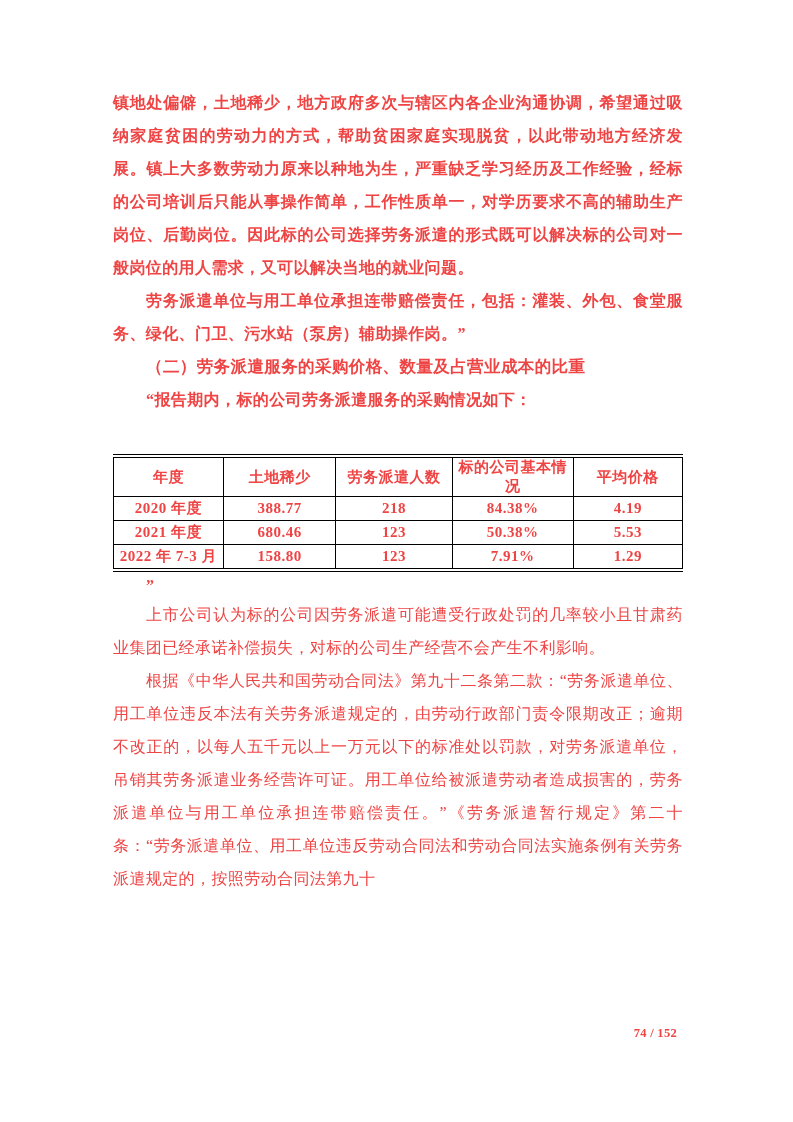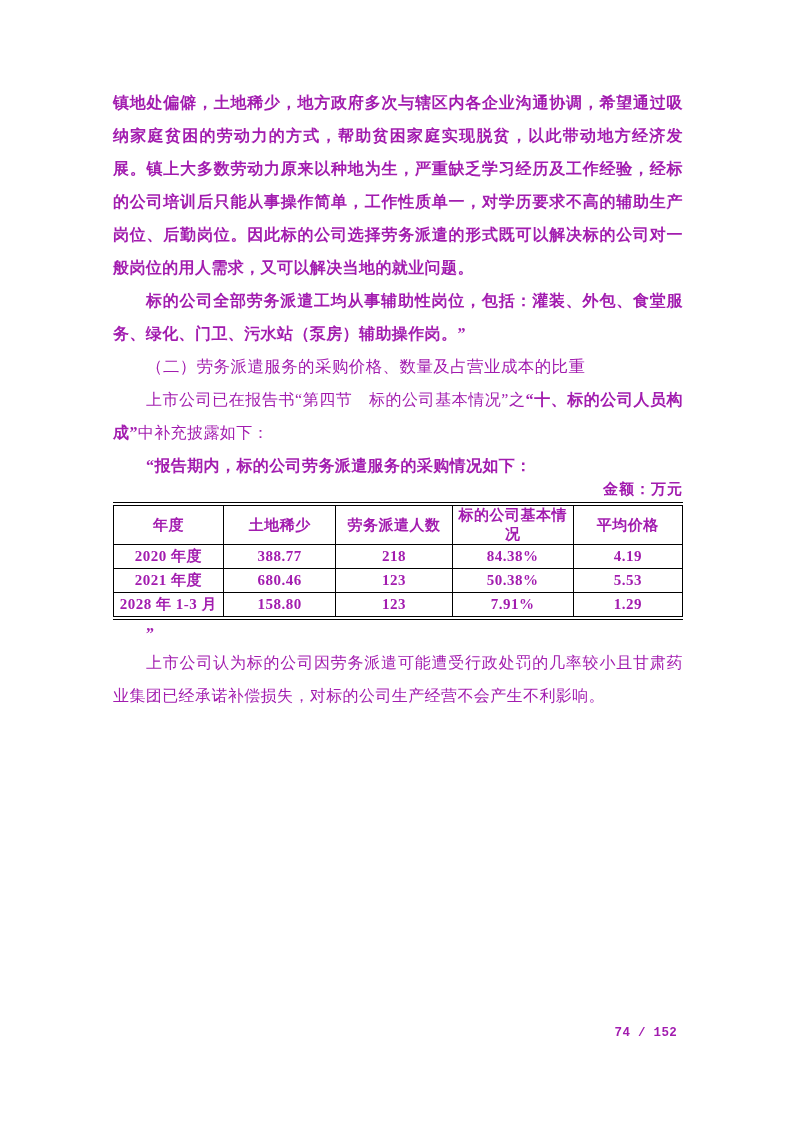--- a/index.html
+++ b/index.html
@@ -6,21 +6,21 @@
     margin: 0;
     padding: 0;
     background: #ffffff;
   }
   .page {
     position: relative;
     width: 793px;
     height: 1122px;
     margin: 0 auto;
     background: #ffffff;
-    color: #a21caf;
+    color: #ef4444;
     font-family: "Liberation Serif", "DejaVu Serif", serif;
     box-sizing: border-box;
     padding: 86px 110px 0 113px;
     overflow: hidden;
   }
   p.body-text {
     margin: 0;
     font-size: 16px;
     line-height: 33px;
     text-align: justify;
@@ -35,21 +35,21 @@
   }
   .indent { text-indent: 33px; }
   .mb-p1 { margin-bottom: 13px; }
   .mb-p2 { margin-bottom: 7px; }
   .mb-p3 { margin-bottom: 5px; }
   .mb-p5 { margin-bottom: 2px; }
   h3.sec-heading {
     margin: 0;
     font-family: "Liberation Sans", "DejaVu Sans", sans-serif;
     font-size: 16.5px;
-    font-weight: normal;
+    font-weight: bold;
     line-height: 33px;
     text-align: justify;
     text-align-last: left;
     text-indent: 33px;
     letter-spacing: 0.4px;
   }
   .mb-h2 { margin-bottom: 1px; }
   .mb-h3 { margin-bottom: 6px; }
   .mb-quote { margin-bottom: 18px; }
   .bold-inline { font-weight: bold; }
@@ -60,20 +60,21 @@
     line-height: 18px;
     margin: -2px 0 4px 0;
     letter-spacing: 1px;
   }
   table.proc-table {
     width: 100%;
     border-collapse: collapse;
     border-top: 4px double #000;
     border-bottom: 4px double #000;
     table-layout: fixed;
+    margin-top: 38px;
   }
   table.proc-table th,
   table.proc-table td {
     border: 1px solid #000;
     font-size: 15px;
     font-weight: bold;
     text-align: center;
     vertical-align: middle;
     height: 23px;
     padding: 0 2px;
@@ -85,40 +86,38 @@
     font-weight: bold;
     line-height: 24px;
     text-indent: 33px;
   }
   .page-number {
     position: absolute;
     top: 1026px;
     right: 116px;
     font-size: 12.5px;
     font-weight: bold;
-    font-family: Liberation Mono, monospace;
+    font-family: Liberation Serif, serif;
     letter-spacing: 0.3px;
   }
 </style>
 </head>
 <body>
 
 <div class="page">
 
   <p class="body-text kai mb-p1">镇地处偏僻，土地稀少，地方政府多次与辖区内各企业沟通协调，希望通过吸纳家庭贫困的劳动力的方式，帮助贫困家庭实现脱贫，以此带动地方经济发展。镇上大多数劳动力原来以种地为生，严重缺乏学习经历及工作经验，经标的公司培训后只能从事操作简单，工作性质单一，对学历要求不高的辅助生产岗位、后勤岗位。因此标的公司选择劳务派遣的形式既可以解决标的公司对一般岗位的用人需求，又可以解决当地的就业问题。</p>
 
-  <p class="body-text kai indent mb-p2">标的公司全部劳务派遣工均从事辅助性岗位，包括：灌装、外包、食堂服务、绿化、门卫、污水站（泵房）辅助操作岗。”</p>
+  <p class="body-text kai indent mb-p2">劳务派遣单位与用工单位承担连带赔偿责任，包括：灌装、外包、食堂服务、绿化、门卫、污水站（泵房）辅助操作岗。”</p>
 
   <h3 class="sec-heading mb-h2">（二）劳务派遣服务的采购价格、数量及占营业成本的比重</h3>
 
-  <p class="body-text song indent mb-p3"><span>上市公司已在报告书“第四节　标的公司基本情况”之</span><span class="bold-inline">“十、标的公司人员构成”</span><span>中补充披露如下：</span></p>
 
   <p class="body-text kai indent">“报告期内，标的公司劳务派遣服务的采购情况如下：</p>
 
-  <div class="table-note">金额：万元</div>
 
   <table class="proc-table">
     <colgroup>
       <col style="width:19.3%">
       <col style="width:19.8%">
       <col style="width:20.4%">
       <col style="width:21.3%">
       <col style="width:19.2%">
     </colgroup>
     <thead>
@@ -139,30 +138,31 @@
         <td>4.19</td>
       </tr>
       <tr>
         <td>2021 年度</td>
         <td>680.46</td>
         <td>123</td>
         <td>50.38%</td>
         <td>5.53</td>
       </tr>
       <tr>
-        <td>2028 年 1-3 月</td>
+        <td>2022 年 7-3 月</td>
         <td>158.80</td>
         <td>123</td>
         <td>7.91%</td>
         <td>1.29</td>
       </tr>
     </tbody>
   </table>
 
   <p class="closing-quote mb-quote">”</p>
 
 
   <p class="body-text song indent mb-p5">上市公司认为标的公司因劳务派遣可能遭受行政处罚的几率较小且甘肃药业集团已经承诺补偿损失，对标的公司生产经营不会产生不利影响。</p>
 
+  <p class="body-text song indent">根据《中华人民共和国劳动合同法》第九十二条第二款：“劳务派遣单位、用工单位违反本法有关劳务派遣规定的，由劳动行政部门责令限期改正；逾期不改正的，以每人五千元以上一万元以下的标准处以罚款，对劳务派遣单位，吊销其劳务派遣业务经营许可证。用工单位给被派遣劳动者造成损害的，劳务派遣单位与用工单位承担连带赔偿责任。”《劳务派遣暂行规定》第二十条：“劳务派遣单位、用工单位违反劳动合同法和劳动合同法实施条例有关劳务派遣规定的，按照劳动合同法第九十</p>
 
   <div class="page-number">74 / 152</div>
 
 </div>
 
 </body></html>

